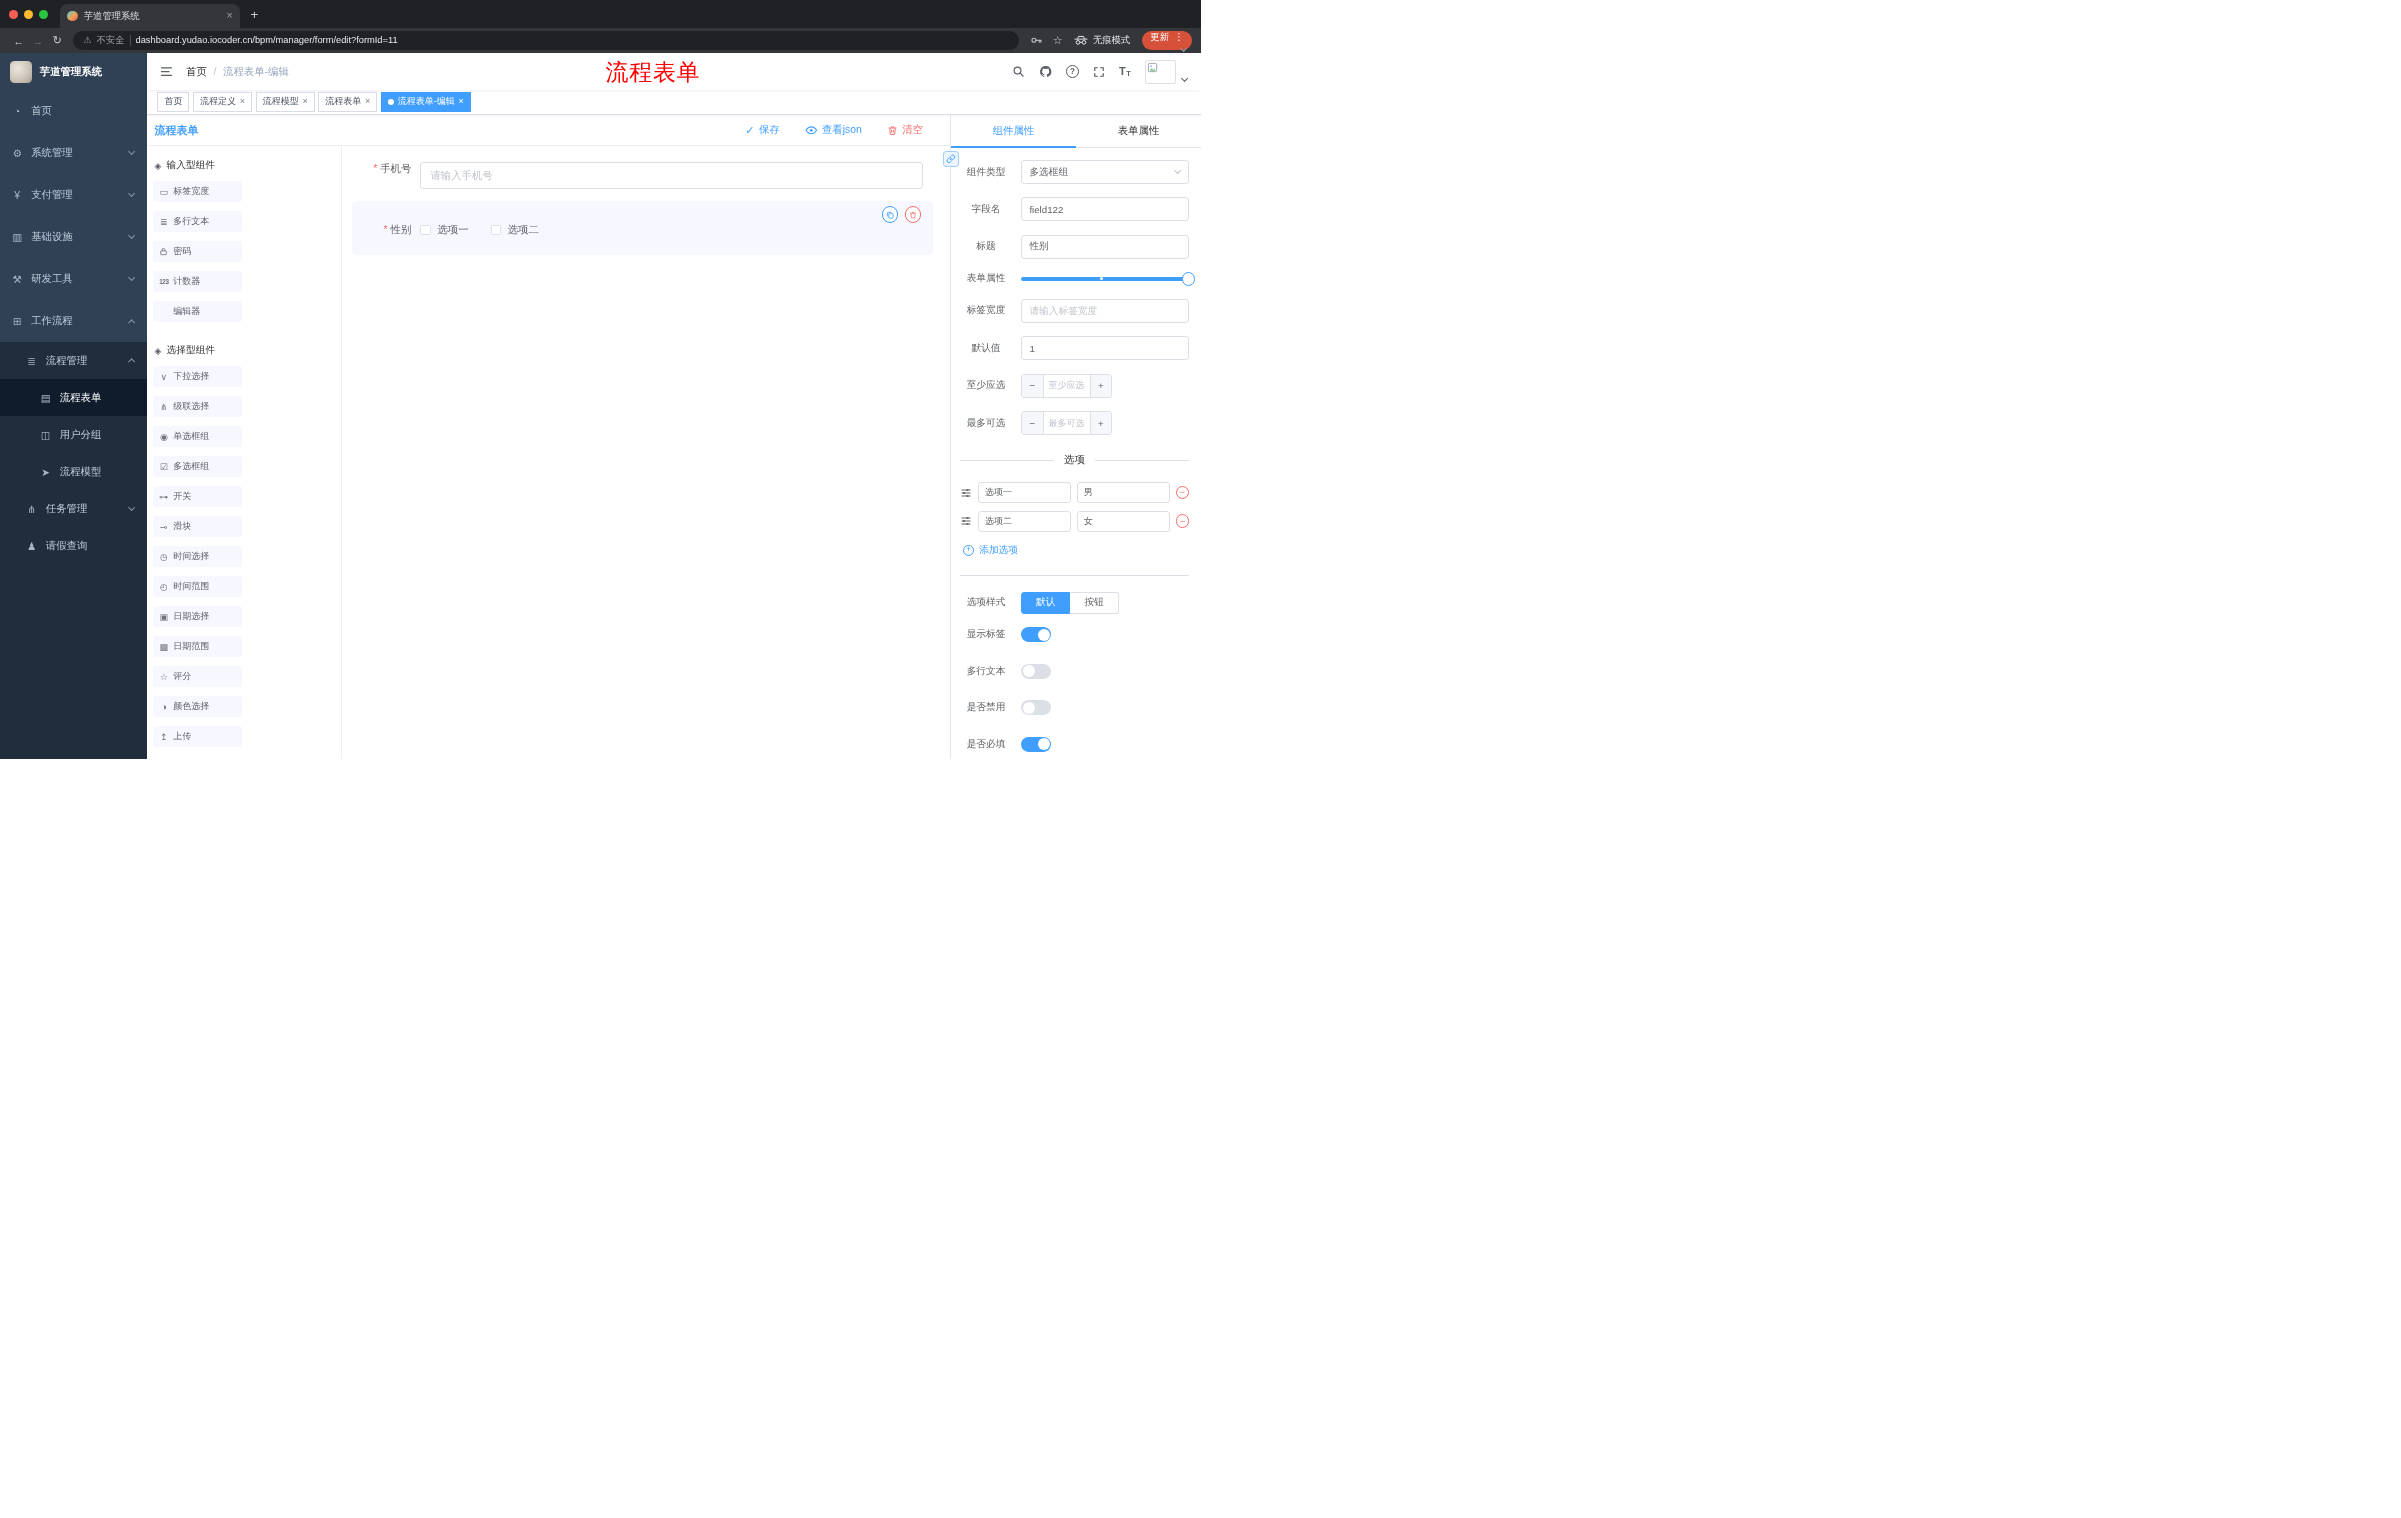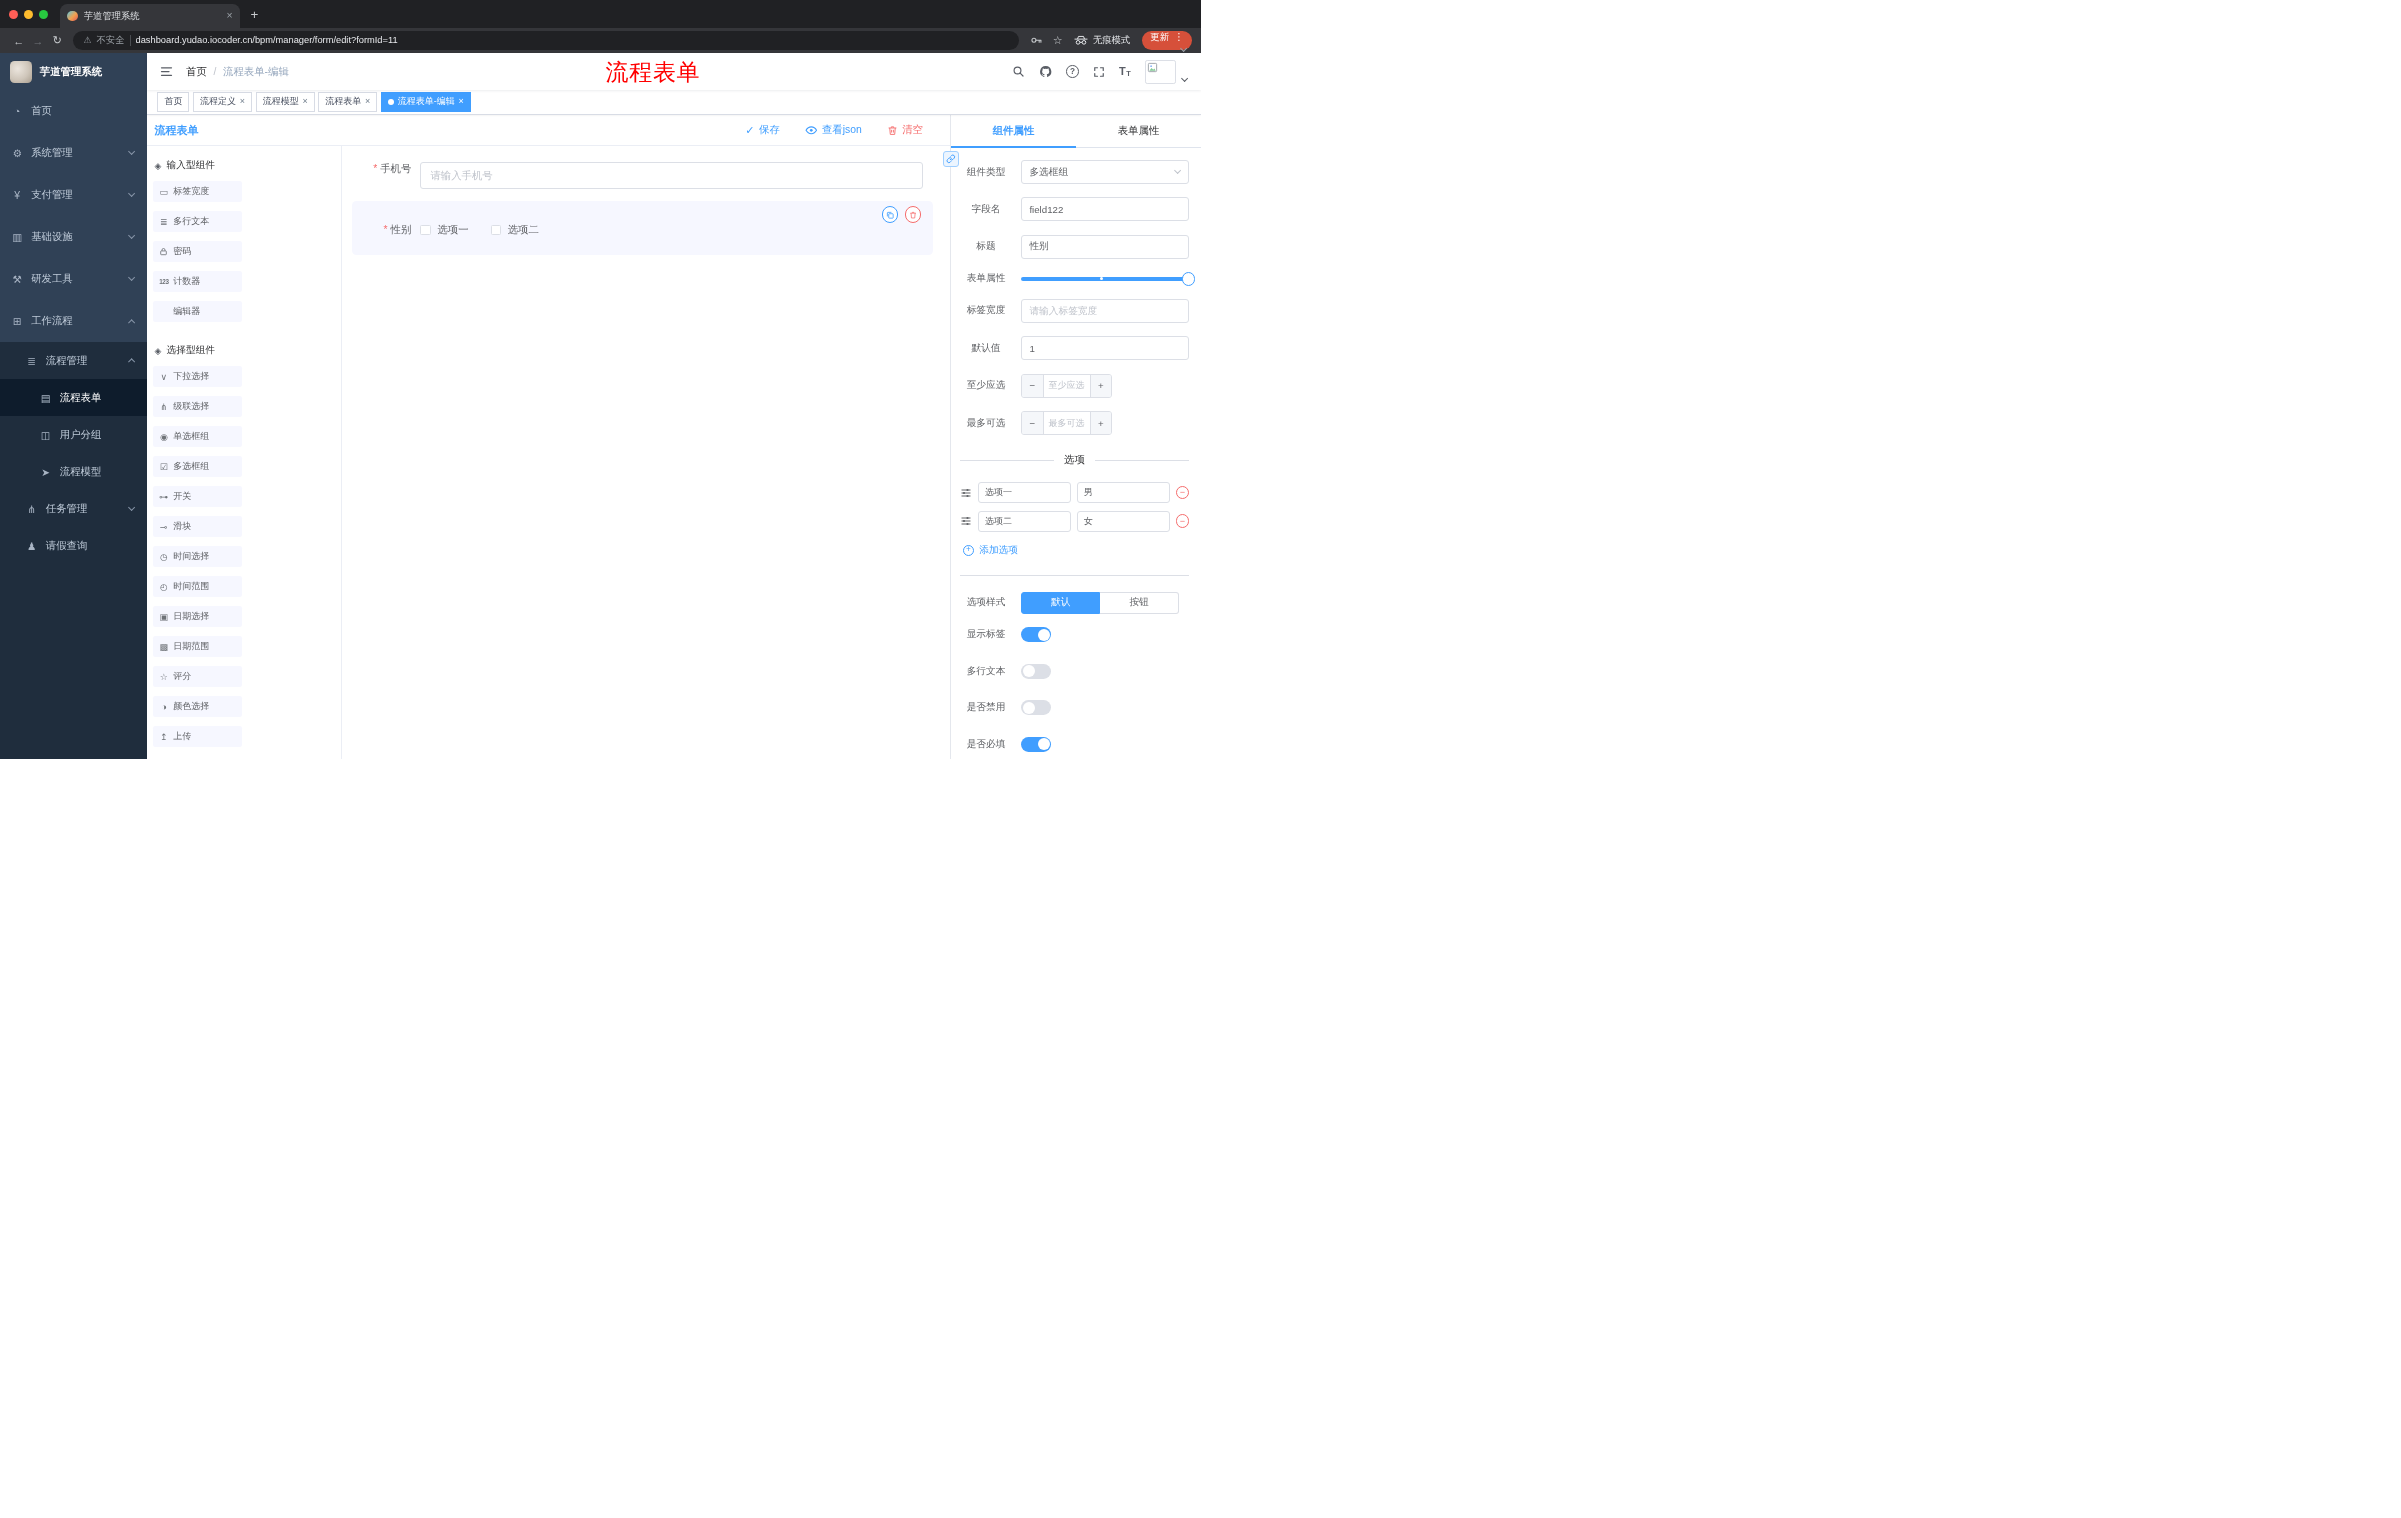--- a/index.html
+++ b/index.html
@@ -115,21 +115,21 @@
   .item-tools{position:absolute;top:5.2px;right:12px;display:flex;gap:6.7px}
   .tool{width:16.3px;height:16.3px;border-radius:50%;background:#fff;display:flex;align-items:center;justify-content:center;cursor:pointer}
   .tool.copy{border:0.7px solid #409eff;color:#409eff}
   .tool.del{border:0.7px solid #f56c6c;color:#f56c6c}
 
   
   .props{width:251px;flex:none;border-left:0.7px solid #e4e7ed;display:flex;flex-direction:column;position:relative;background:#fff}
   .affix{position:absolute;left:-8.2px;top:36px;width:16.3px;height:16.3px;border-radius:3px;background:#ecf5ff;border:0.7px solid #a0cfff;display:flex;align-items:center;justify-content:center;z-index:5;cursor:pointer}
   .ptabs{height:33px;display:flex;border-bottom:0.7px solid #dfe4ed;flex:none}
   .ptab{flex:1;display:flex;align-items:center;justify-content:center;font-size:10.4px;color:#303133;cursor:pointer;position:relative}
-  .ptab.active{color:#409eff;font-weight:700}
+  .ptab.active{color:#409eff;font-weight:400}
   .ptab.active::after{content:'';position:absolute;left:0;right:0;bottom:-0.7px;height:1.5px;background:#409eff}
   .pbody{flex:1;overflow:hidden;padding:12px 12px 0 9px;font-size:9.7px}
   .p-row{display:flex;align-items:center;margin-bottom:13.4px}
   .p-label{width:61px;flex:none;text-align:center;padding-right:9px;color:#606266;white-space:nowrap}
   .p-ctl{flex:1;min-width:0;display:flex;align-items:center}
   .select{width:100%;height:24px;border:0.7px solid #dcdfe6;border-radius:3px;display:flex;align-items:center;padding:0 7.4px;color:#606266;background:#fff;cursor:pointer}
   .select .sval{flex:1}
   .sel-caret{width:5.2px;height:5.2px;border-right:1px solid #c0c4cc;border-bottom:1px solid #c0c4cc;transform:rotate(45deg);margin-top:-3px;flex:none}
   .slider{position:relative;width:100%;height:13.4px;display:flex;align-items:center;cursor:pointer}
   .strack{width:100%;height:4.5px;border-radius:2.2px;background:#409eff;position:relative}
@@ -144,21 +144,21 @@
   .pdivider::before,.pdivider::after{content:'';flex:1;height:0.7px;background:#dcdfe6}
   .pdivider span{margin:0 10.4px}
   .opt-row{display:flex;align-items:center;gap:6px;margin-bottom:7.4px}
   .opt-handle{color:#606266;display:flex;align-items:center;flex:none;cursor:grab}
   .opt-row .el-input{height:21px;font-size:9px;padding:0 6px}
   .opt-remove{width:13.4px;height:13.4px;border-radius:50%;border:0.7px solid #f56c6c;color:#f56c6c;display:flex;align-items:center;justify-content:center;font-size:9px;flex:none;cursor:pointer;line-height:1}
   .add-opt{display:flex;align-items:center;gap:5.2px;color:#409eff;font-size:9.7px;margin:12px 0 0 3px;cursor:pointer}
   .add-circle{width:11px;height:11px;border-radius:50%;border:0.7px solid #409eff;display:flex;align-items:center;justify-content:center;font-size:8.2px;line-height:1;flex:none}
   .phr{border:none;border-top:0.7px solid #dcdfe6;margin:18px 0 16.3px}
   .rbtns{display:flex}
-  .rbtn{height:22px;padding:0 29px;display:flex;align-items:center;border:0.7px solid #dcdfe6;font-size:9.7px;color:#606266;background:#fff;cursor:pointer}
+  .rbtn{height:22px;padding:0 14px;display:flex;align-items:center;border:0.7px solid #dcdfe6;font-size:9.7px;color:#606266;background:#fff;cursor:pointer}
   .rbtn.first{border-radius:3px 0 0 3px}
   .rbtn.last{border-radius:0 3px 3px 0;border-left:none}
   .rbtn.active{background:#409eff;border-color:#409eff;color:#fff}
   .sw-row{margin-bottom:21.5px}
   .switch{width:30px;height:15px;border-radius:7.4px;background:#dcdfe6;position:relative;cursor:pointer;flex:none}
   .switch::after{content:'';position:absolute;top:1.5px;left:1.5px;width:12px;height:12px;border-radius:50%;background:#fff}
   .switch.on{background:#409eff}
   .switch.on::after{left:auto;right:1.5px}
 </style>
 </head>

